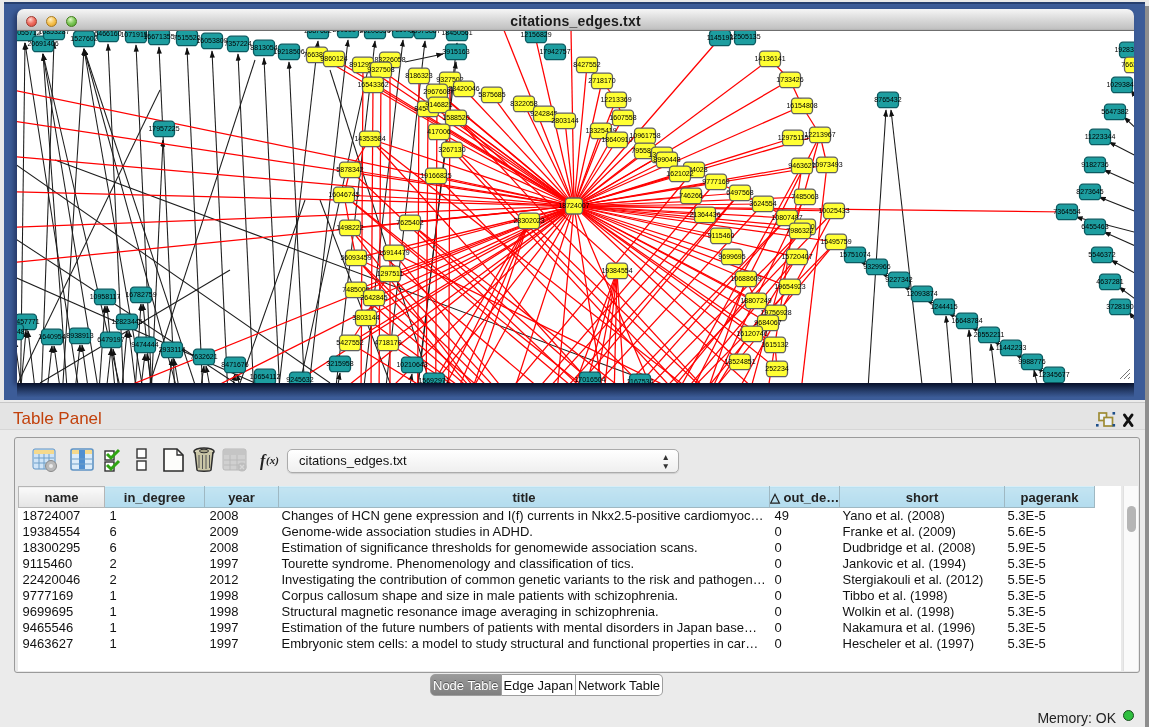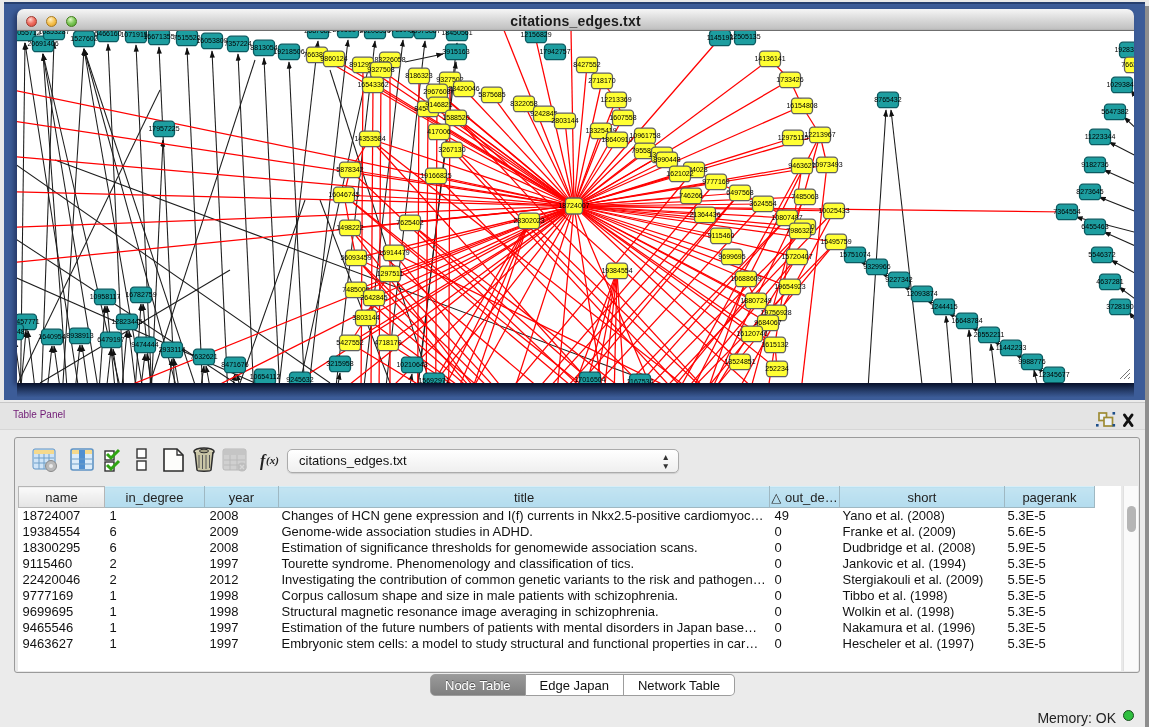--- a/index.html
+++ b/index.html
@@ -20,46 +20,46 @@
  color:#1c1c1c;font-weight:bold;letter-spacing:.2px}
 .tl{position:absolute;top:15.5px;width:11px;height:11px;border-radius:50%}
 #tl1{left:26px;background:radial-gradient(circle at 38% 28%,#ffd5cf,#ee6d60 50%,#cf4437);border:1px solid #9f372e}
 #tl2{left:46px;background:radial-gradient(circle at 38% 28%,#fff0c8,#f6c351 50%,#dd9b25);border:1px solid #a97a1e}
 #tl3{left:66px;background:radial-gradient(circle at 38% 28%,#e2f8c8,#7cc757 50%,#4f9e2e);border:1px solid #417c1b}
 #canvas{position:absolute;left:17px;top:31px;width:1117px;height:352px;background:#fff;overflow:hidden}
 
 #panel{position:absolute;left:0;top:400px;width:1145px;height:327px;background:#ebebeb}
 #phead{position:absolute;left:0;top:2px;width:100%;height:28px;background:#e4e4e4;
  border-top:1px solid #c8c8c8;border-bottom:1px solid #d6d6d6}
-#phead .t{position:absolute;left:13px;top:6px;font-size:10px;color:#701a75}
+#phead .t{position:absolute;left:13px;top:6px;font-size:17px;color:#c2410c}
 #pbox{position:absolute;left:14px;top:37px;width:1126px;height:236px;background:#e9e9e9;
  border:1px solid #9a9a9a;border-radius:3px}
 #toolbar{position:absolute;left:0;top:0;width:100%;height:46px}
 #combo{position:absolute;left:272px;top:11px;width:392px;height:24px;
  background:linear-gradient(#ffffff,#efefef);box-shadow:0 1px 1px rgba(0,0,0,.12);
  border:1px solid #ababab;border-radius:5px;font-size:13px;color:#111;line-height:22px;
  padding-left:11px}
 #combo .arr{position:absolute;right:8px;top:3px;font-size:8.5px;color:#333;line-height:8.5px;text-align:center;letter-spacing:0}
 table{border-collapse:collapse;table-layout:fixed;width:1103px;font-size:13px}
 #tblwrap{position:absolute;left:3px;top:48px;width:1103px;height:185px;background:#fff;overflow:hidden}
 th{height:21px;background:linear-gradient(#c3e4f2,#b3dcee);border:1px solid #9fb8c2;
- border-top:1px solid #d7eef7;font-weight:normal;color:#222;overflow:hidden;white-space:nowrap}
+ border-top:1px solid #d7eef7;font-weight:bold;color:#222;overflow:hidden;white-space:nowrap}
 th.c0{background:linear-gradient(#fafafa,#e4e4e4);border-color:#b5b5b5}
 td{height:16px;padding:0 3px;overflow:hidden;white-space:nowrap;color:#111}
 td.c1,td.c2,td.c4{padding-left:5px}
 th,td{font-size:13px}
 .c0{width:86px}.c1{width:100px}.c2{width:74px}.c3{width:491px}.c4{width:70px}.c5{width:165px}.c6{width:90px}.c7{width:27px}
 th.c7{background:#fff;border:none}
 td.c0{padding-left:4px}
 td.c5{}
 #vscroll{position:absolute;left:1108px;top:48px;width:15px;height:185px;background:#fafafa;border-left:1px solid #e0e0e0}
 #vthumb{position:absolute;left:2.5px;top:20px;width:9px;height:26px;background:#b5b5b5;border-radius:5px}
 
 #tabs{position:absolute;left:430px;top:274px;height:22px;font-size:13px}
-.tab{display:inline-block;height:22px;line-height:21px;padding:0 14px;background:#fff;
+.tab{display:inline-block;height:22px;line-height:21px;padding:0 2px;background:#fff;
  border:1px solid #9d9d9d;border-left:none;color:#111;vertical-align:top}
 .tab.first{border-left:1px solid #9d9d9d;border-radius:5px 0 0 5px}
 .tab.last{border-radius:0 5px 5px 0}
 .tab.sel{background:linear-gradient(#9a9a9a,#7f7f7f);color:#fff;text-shadow:0 -1px 0 #555}
 #mem{position:absolute;right:29px;top:310px;font-size:14px;color:#222}
 #memdot{position:absolute;right:11px;top:310px;width:11px;height:11px;border-radius:50%;
  background:#2fbf3f;border:1px solid #1a4d1f}
 
 #pico{position:absolute;right:9px;top:8px;width:40px;height:17px}
 </style></head>
@@ -1068,21 +1068,21 @@
                 <td class="c5">Jankovic et al. (1994)</td>
                 <td class="c6">5.3E-5</td>
                 <td class="c7"></td>
               </tr>
 <tr>
                 <td class="c0">22420046</td>
                 <td class="c1">2</td>
                 <td class="c2">2012</td>
                 <td class="c3">Investigating the contribution of common genetic variants to the risk and pathogen…</td>
                 <td class="c4">0</td>
-                <td class="c5">Stergiakouli et al. (2009)</td>
+                <td class="c5">Stergiakouli et al. (2012)</td>
                 <td class="c6">5.5E-5</td>
                 <td class="c7"></td>
               </tr>
 <tr>
                 <td class="c0">9777169</td>
                 <td class="c1">1</td>
                 <td class="c2">1998</td>
                 <td class="c3">Corpus callosum shape and size in male patients with schizophrenia.</td>
                 <td class="c4">0</td>
                 <td class="c5">Tibbo et al. (1998)</td>

